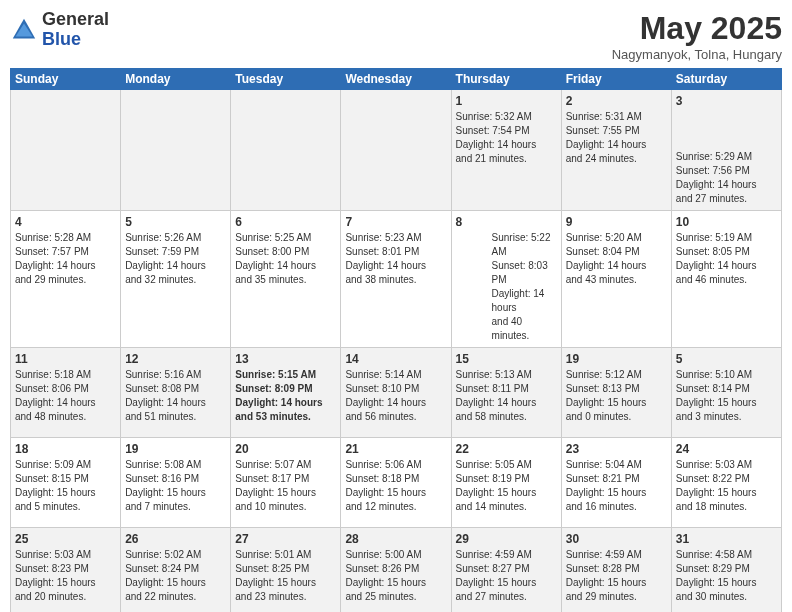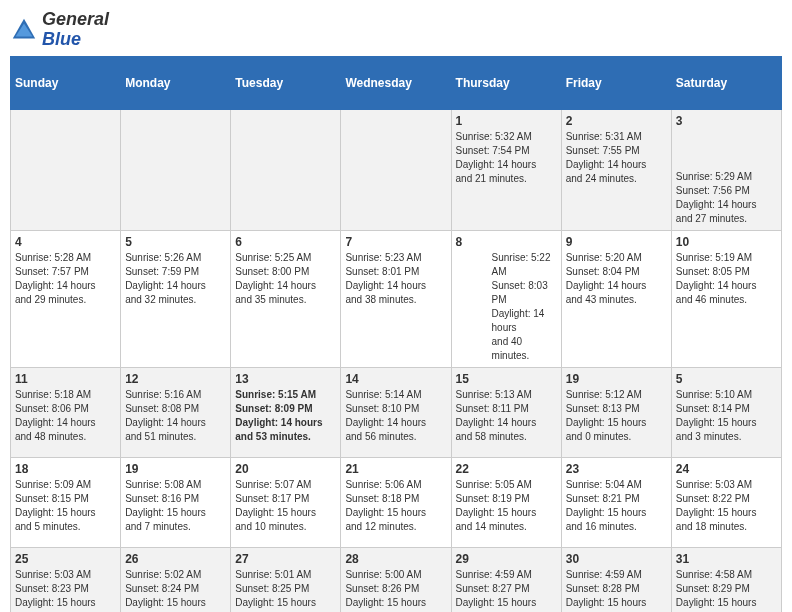--- a/index.html
+++ b/index.html
@@ -18,21 +18,20 @@
     }
     .logo {
       display: flex;
       align-items: center;
       gap: 4px;
     }
     .logo-text {
       font-size: 18px;
       font-weight: bold;
       line-height: 1.1;
-      font-style: italic;
     }
     .logo-general { color: #333; }
     .logo-blue { color: #2255aa; }
     .logo-icon {
       width: 28px;
       height: 28px;
     }
     .title-block { text-align: right; }
     .month-title {
       font-size: 32px;
@@ -46,21 +45,21 @@
     table {
       width: 100%;
       border-collapse: collapse;
       table-layout: fixed;
     }
     thead tr th {
       background-color: #2e6db4;
       color: #fff;
       font-size: 12px;
       font-weight: bold;
-      padding: 19px 4px;
+      padding: 3px 4px;
       border: 1px solid #2e6db4;
       text-align: left;
     }
     tbody tr td {
       vertical-align: top;
       border: 1px solid #ccc;
       padding: 4px;
       font-size: 10px;
       color: #333;
       height: 90px;
@@ -93,20 +92,24 @@
   <div class="logo">
     <svg class="logo-icon" viewBox="0 0 30 30">
       <polygon points="15,3 27,24 3,24" fill="#2e6db4"></polygon>
       <polygon points="15,8 24,22 6,22" fill="#5599dd"></polygon>
     </svg>
     <div class="logo-text">
       <span class="logo-general">General</span><br>
       <span class="logo-blue">Blue</span>
     </div>
   </div>
+  <div class="title-block">
+    <div class="month-title">May 2025</div>
+    <div class="location">Nagymanyok, Tolna, Hungary</div>
+  </div>
 </div>
 
 <table>
   <thead>
     <tr>
     <th>Sunday</th>
         <th>Monday</th>
         <th>Tuesday</th>
         <th>Wednesday</th>
         <th>Thursday</th>

